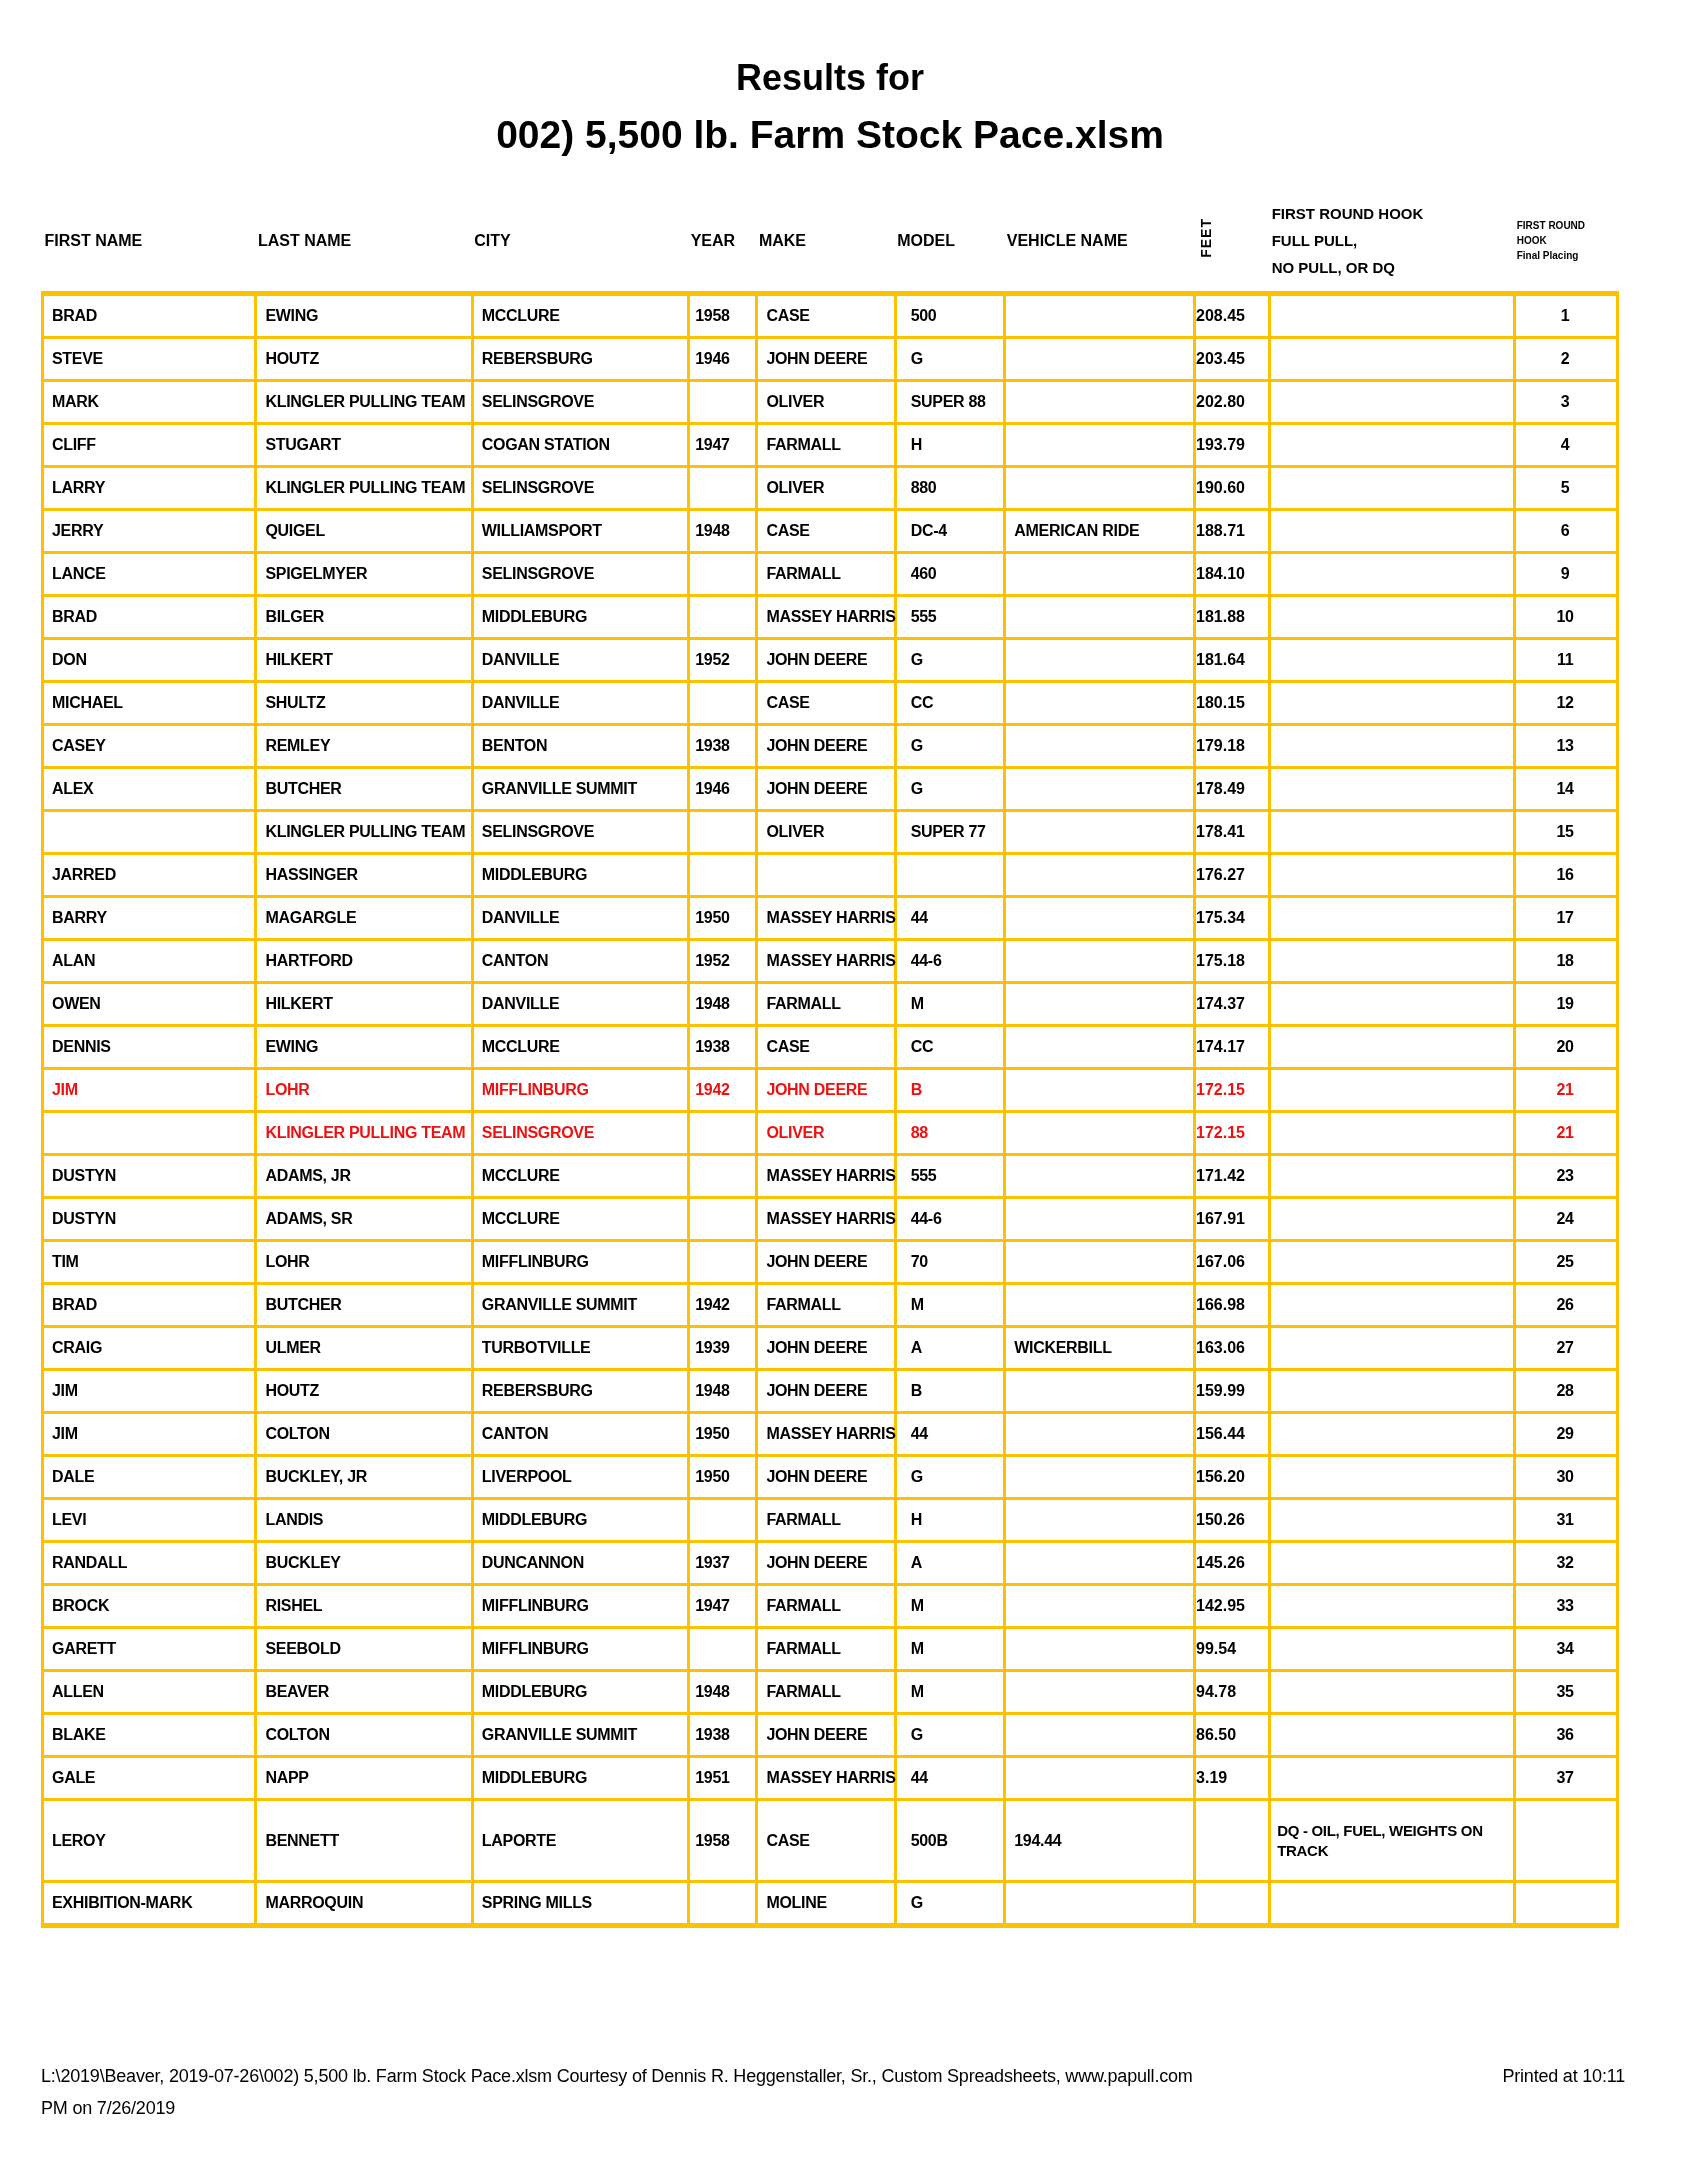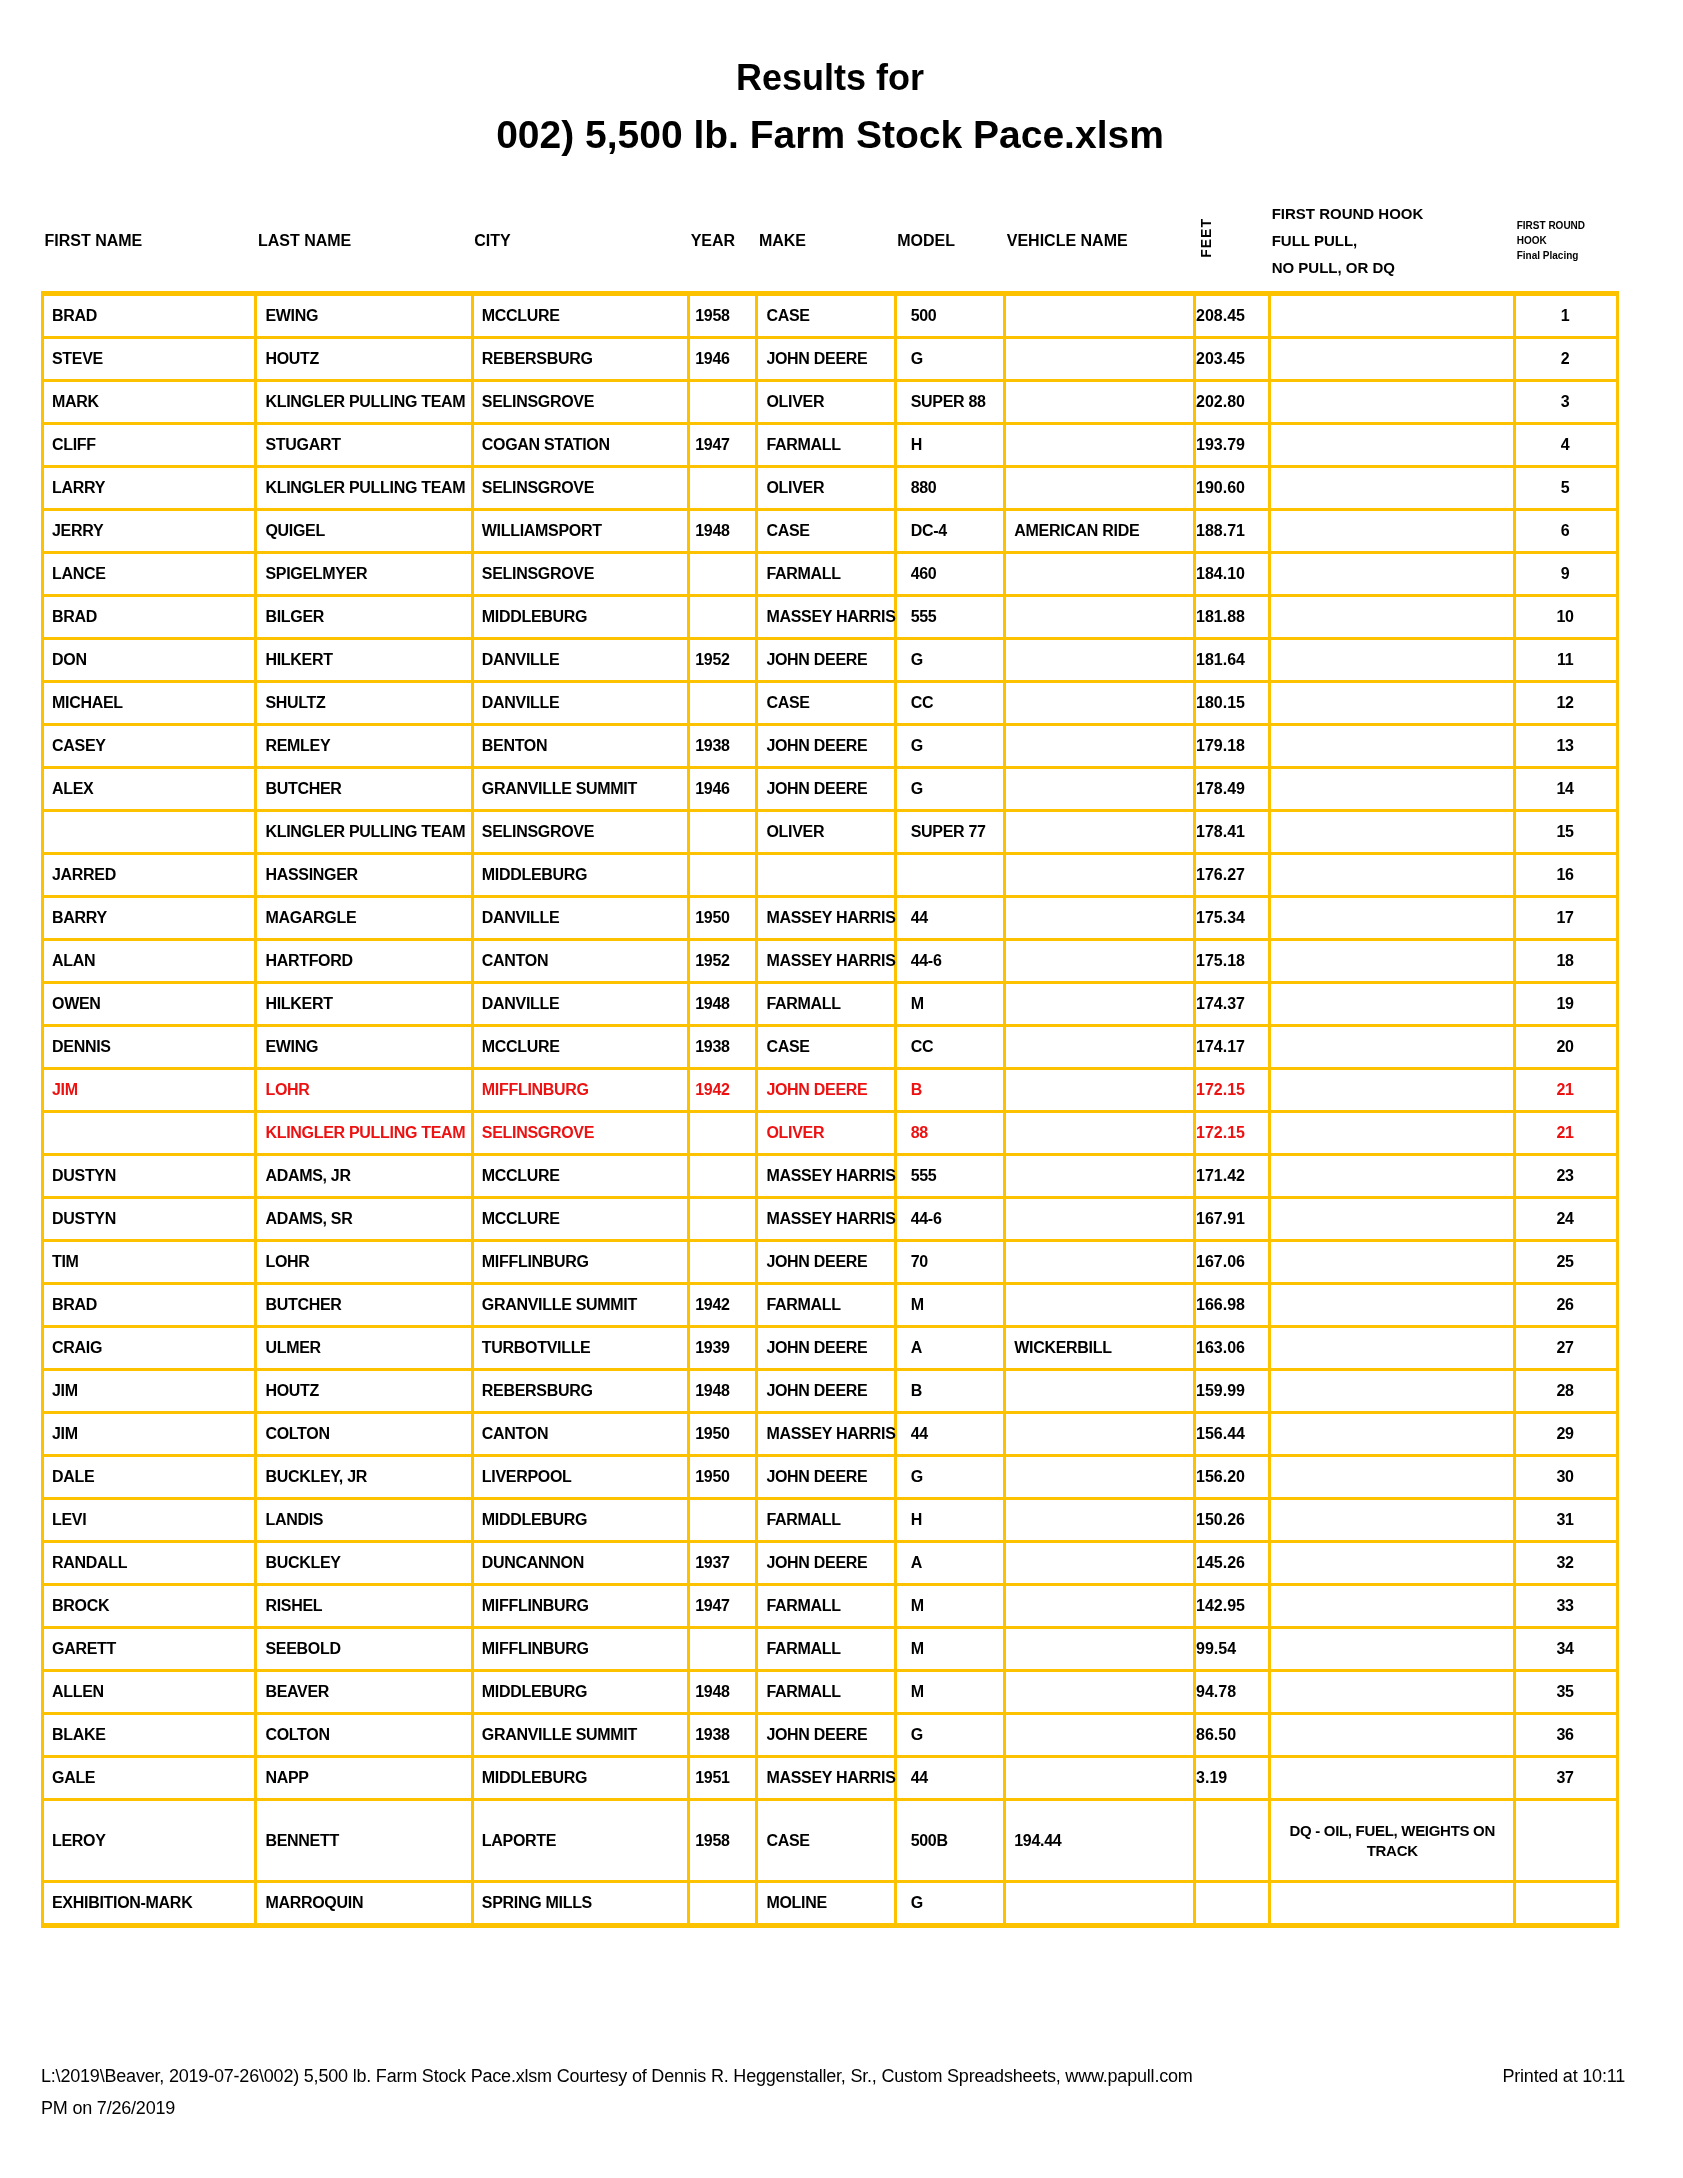--- a/index.html
+++ b/index.html
@@ -78,21 +78,21 @@
     overflow:visible;
     background:#ffffff;
   }
   tbody tr:first-child td{border-top-width:5px;}
   tbody tr:last-child td{border-bottom-width:5px;}
   td.t-year{padding-left:5px;}
   td.t-model{padding-left:14px;}
   td.t-feet{padding-left:0;letter-spacing:0;}
   td.t-placing{text-align:center;padding-left:2px;}
   td.t-hook{
-    text-align:center;
+    text-align:left;
     white-space:normal;
     line-height:1.3;
     font-size:15px;
     padding:20px 6px;
   }
   tr.red td{color:var(--red);}
 
   
   .footer{
     position:absolute;left:41px;top:2061px;width:1602px;

